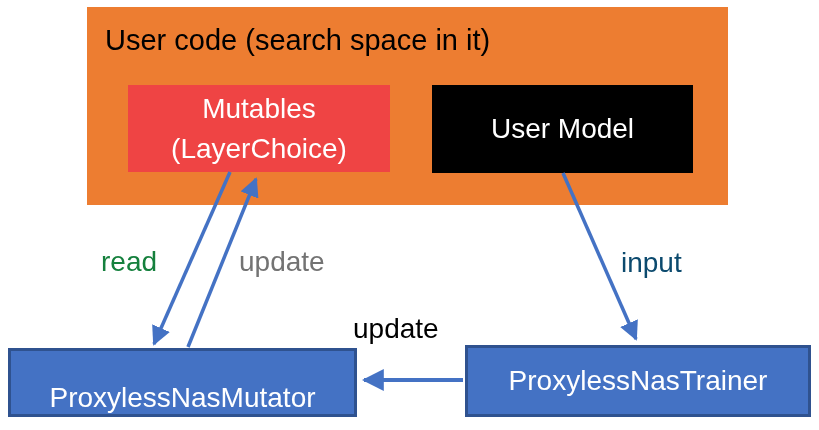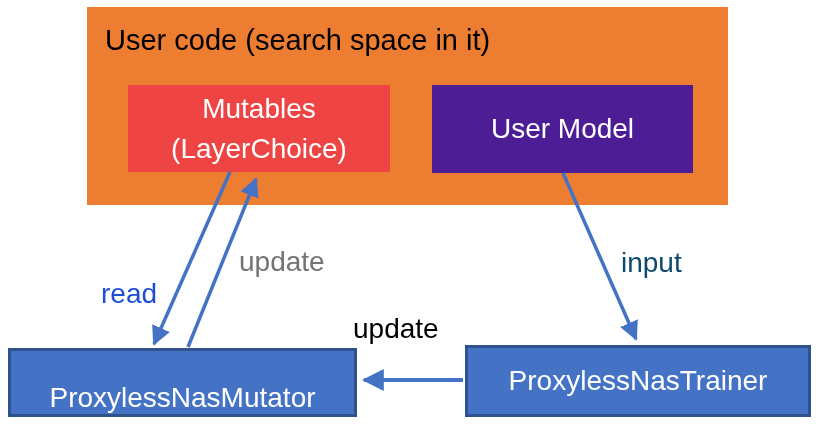--- a/index.html
+++ b/index.html
@@ -54,21 +54,21 @@
 <div class="stage">
 
   <div class="box" id="user-code-container" style="background-color: rgb(237, 125, 49);">
     <div id="user-code-title" style="color: rgb(0, 0, 0);">User code (search space in it)</div>
 
     <div class="box" id="node-mutables" style="left: 41px; top: 78px; background-color: #ef4444; color: rgb(255, 255, 255);">
       <div>Mutables</div>
       <div>(LayerChoice)</div>
     </div>
 
-    <div class="box" id="node-user-model" style="left: 345px; top: 78px; background-color: #4c1d95; color: rgb(255, 255, 255);">
+    <div class="box" id="node-user-model" style="left: 345px; top: 78px; background-color: #000000; color: rgb(255, 255, 255);">
       <div>User Model</div>
     </div>
   </div>
 
   <div class="box" id="node-mutator" style="background-color: rgb(68, 114, 196); color: rgb(255, 255, 255); border-color: rgb(47, 82, 143);">
     <div>ProxylessNasMutator</div>
   </div>
 
   <div class="box" id="node-trainer" style="background-color: rgb(68, 114, 196); color: rgb(255, 255, 255); border-color: rgb(47, 82, 143); text-align: right;">
     <div>ProxylessNasTrainer</div>
@@ -79,18 +79,18 @@
       <marker id="arrowhead" viewBox="0 0 10 10" refX="9" refY="5" markerWidth="5.5" markerHeight="5.5" orient="auto-start-reverse">
         <path d="M0,0 L10,5 L0,10 z" fill="#4472C4"></path>
       </marker>
     </defs>
     <line x1="230" y1="172" x2="154" y2="344" stroke-width="3.5" marker-end="url(#arrowhead)" stroke="#4472C4"></line>
     <line x1="188" y1="347" x2="256" y2="179" stroke-width="3.5" marker-end="url(#arrowhead)" stroke="#4472C4"></line>
     <line x1="563" y1="173" x2="636" y2="339" stroke-width="3.5" marker-end="url(#arrowhead)" stroke="#4472C4"></line>
     <line x1="463" y1="380" x2="364" y2="380" stroke-width="4" marker-end="url(#arrowhead)" stroke="#4472C4"></line>
   </svg>
 
-  <div class="edge-label" id="edge-label-read" style="color: #1d4ed8; margin-top: 32px;">read</div>
+  <div class="edge-label" id="edge-label-read" style="color: #15803d;">read</div>
   <div class="edge-label" id="edge-label-update" style="color: #737373;">update</div>
   <div class="edge-label" id="edge-label-input" style="color: #0c4a6e;">input</div>
   <div class="edge-label" id="edge-label-operate" style="color: rgb(0, 0, 0);">update</div>
 
 </div>
 
 </body></html>

